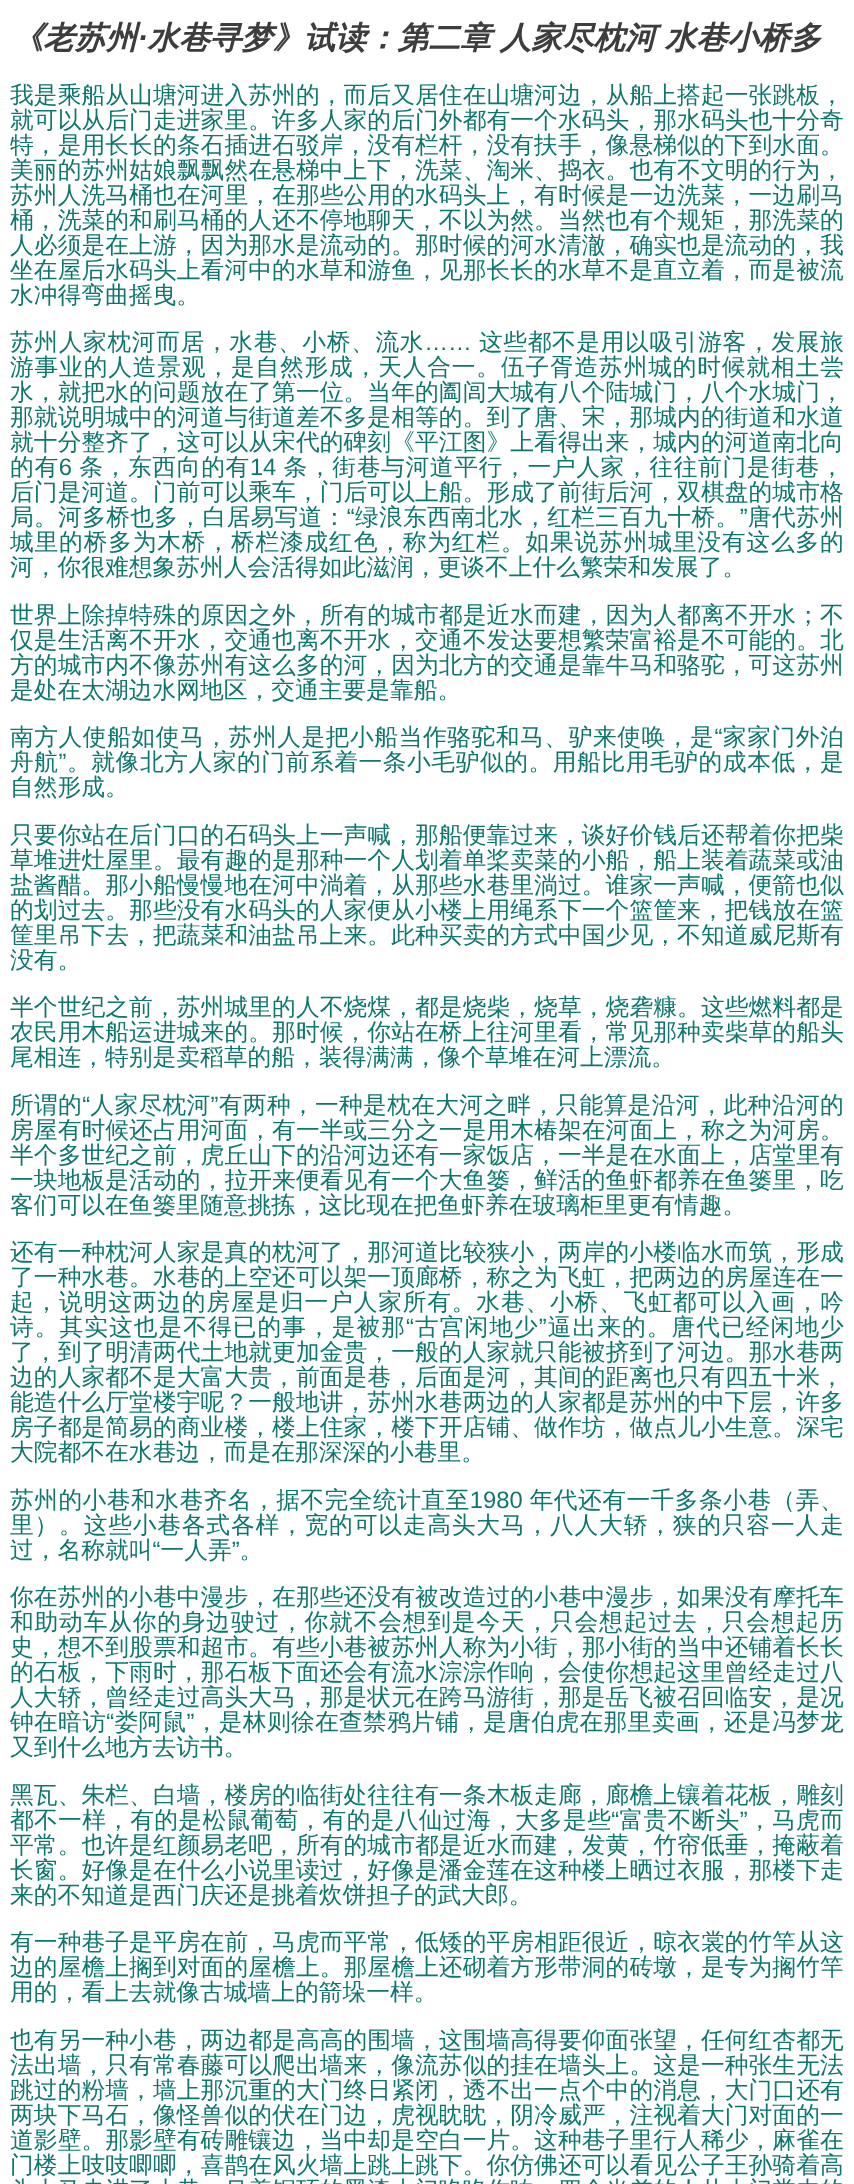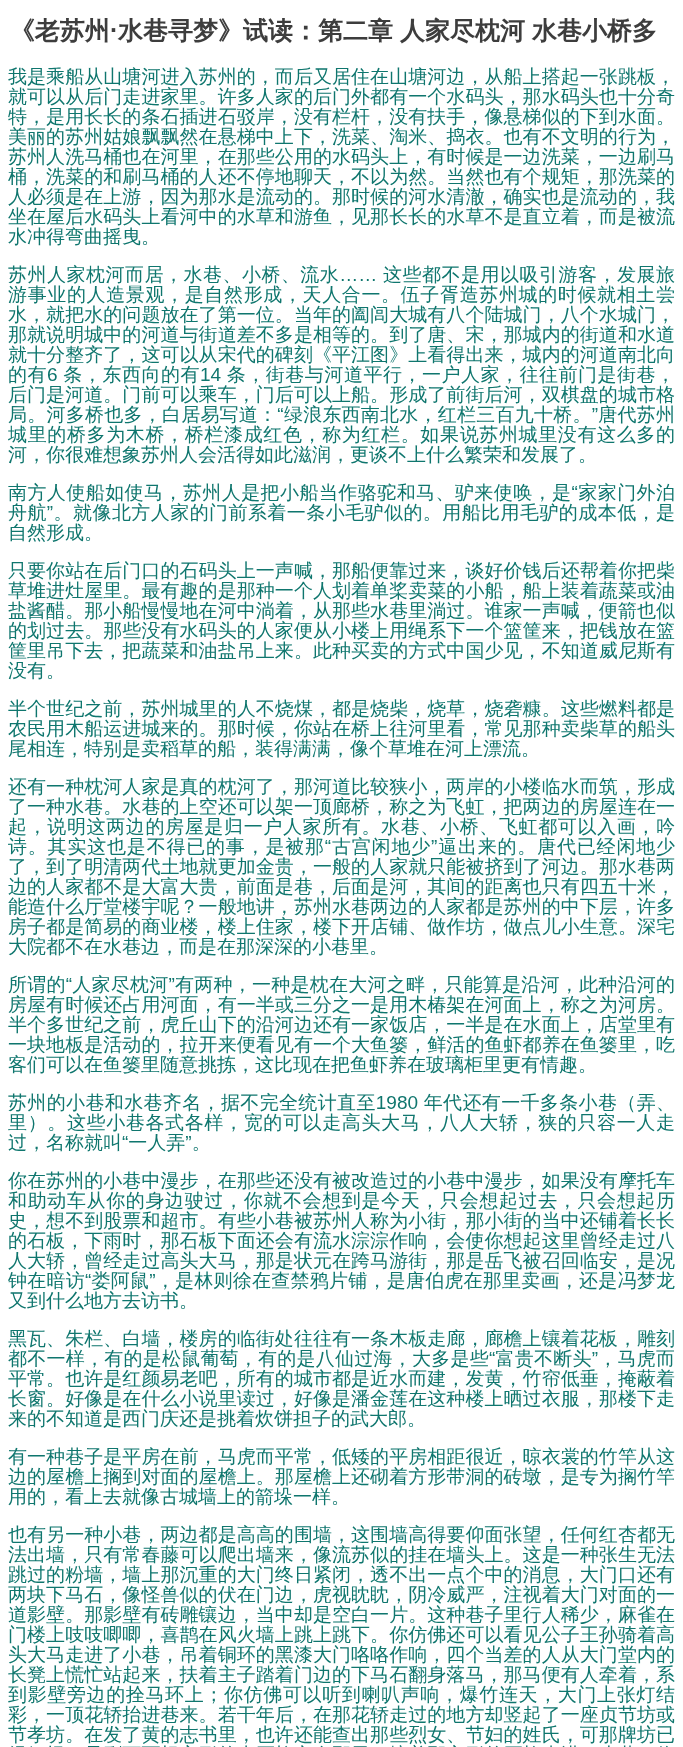--- a/index.html
+++ b/index.html
@@ -21,20 +21,21 @@
   }
   .article-title {
     font-size: 25px;
     font-weight: bold;
     color: #3d3d3d;
     line-height: 1.3;
     margin: 14px 0 8px 0;
     padding: 0 2px;
     white-space: nowrap;
     letter-spacing: 0px;
+    font-style: italic;
   }
   .article-body {
     font-size: 19px;
     line-height: 20px;
     color: #0f766e;
   }
   .article-body p {
     margin: 18px 0;
     text-align: justify;
     word-break: break-all;
@@ -44,24 +45,25 @@
   }
 </style>
 </head>
 <body>
 
 <div class="page">
   <h1 class="article-title">《老苏州·水巷寻梦》试读：第二章 人家尽枕河 水巷小桥多</h1>
   <div class="article-body" id="article-body">
       <p>我是乘船从山塘河进入苏州的，而后又居住在山塘河边，从船上搭起一张跳板，就可以从后门走进家里。许多人家的后门外都有一个水码头，那水码头也十分奇特，是用长长的条石插进石驳岸，没有栏杆，没有扶手，像悬梯似的下到水面。美丽的苏州姑娘飘飘然在悬梯中上下，洗菜、淘米、捣衣。也有不文明的行为，苏州人洗马桶也在河里，在那些公用的水码头上，有时候是一边洗菜，一边刷马桶，洗菜的和刷马桶的人还不停地聊天，不以为然。当然也有个规矩，那洗菜的人必须是在上游，因为那水是流动的。那时候的河水清澈，确实也是流动的，我坐在屋后水码头上看河中的水草和游鱼，见那长长的水草不是直立着，而是被流水冲得弯曲摇曳。</p>
       <p>苏州人家枕河而居，水巷、小桥、流水…… 这些都不是用以吸引游客，发展旅游事业的人造景观，是自然形成，天人合一。伍子胥造苏州城的时候就相土尝水，就把水的问题放在了第一位。当年的阖闾大城有八个陆城门，八个水城门，那就说明城中的河道与街道差不多是相等的。到了唐、宋，那城内的街道和水道就十分整齐了，这可以从宋代的碑刻《平江图》上看得出来，城内的河道南北向的有6 条，东西向的有14 条，街巷与河道平行，一户人家，往往前门是街巷，后门是河道。门前可以乘车，门后可以上船。形成了前街后河，双棋盘的城市格局。河多桥也多，白居易写道：“绿浪东西南北水，红栏三百九十桥。”唐代苏州城里的桥多为木桥，桥栏漆成红色，称为红栏。如果说苏州城里没有这么多的河，你很难想象苏州人会活得如此滋润，更谈不上什么繁荣和发展了。</p>
+      <p>世界上除掉特殊的原因之外，所有的城市都是近水而建，因为人都离不开水；不仅是生活离不开水，交通也离不开水，交通不发达要想繁荣富裕是不可能的。北方的城市内不像苏州有这么多的河，因为北方的交通是靠牛马和骆驼，可这苏州是处在太湖边水网地区，交通主要是靠船。</p>
       <p>南方人使船如使马，苏州人是把小船当作骆驼和马、驴来使唤，是“家家门外泊舟航”。就像北方人家的门前系着一条小毛驴似的。用船比用毛驴的成本低，是自然形成。</p>
       <p>只要你站在后门口的石码头上一声喊，那船便靠过来，谈好价钱后还帮着你把柴草堆进灶屋里。最有趣的是那种一个人划着单桨卖菜的小船，船上装着蔬菜或油盐酱醋。那小船慢慢地在河中淌着，从那些水巷里淌过。谁家一声喊，便箭也似的划过去。那些没有水码头的人家便从小楼上用绳系下一个篮筐来，把钱放在篮筐里吊下去，把蔬菜和油盐吊上来。此种买卖的方式中国少见，不知道威尼斯有没有。</p>
       <p>半个世纪之前，苏州城里的人不烧煤，都是烧柴，烧草，烧砻糠。这些燃料都是农民用木船运进城来的。那时候，你站在桥上往河里看，常见那种卖柴草的船头尾相连，特别是卖稻草的船，装得满满，像个草堆在河上漂流。</p>
+      <p>所谓的“人家尽枕河”有两种，一种是枕在大河之畔，只能算是沿河，此种沿河的房屋有时候还占用河面，有一半或三分之一是用木椿架在河面上，称之为河房。半个多世纪之前，虎丘山下的沿河边还有一家饭店，一半是在水面上，店堂里有一块地板是活动的，拉开来便看见有一个大鱼篓，鲜活的鱼虾都养在鱼篓里，吃客们可以在鱼篓里随意挑拣，这比现在把鱼虾养在玻璃柜里更有情趣。</p>
       <p>还有一种枕河人家是真的枕河了，那河道比较狭小，两岸的小楼临水而筑，形成了一种水巷。水巷的上空还可以架一顶廊桥，称之为飞虹，把两边的房屋连在一起，说明这两边的房屋是归一户人家所有。水巷、小桥、飞虹都可以入画，吟诗。其实这也是不得已的事，是被那“古宫闲地少”逼出来的。唐代已经闲地少了，到了明清两代土地就更加金贵，一般的人家就只能被挤到了河边。那水巷两边的人家都不是大富大贵，前面是巷，后面是河，其间的距离也只有四五十米，能造什么厅堂楼宇呢？一般地讲，苏州水巷两边的人家都是苏州的中下层，许多房子都是简易的商业楼，楼上住家，楼下开店铺、做作坊，做点儿小生意。深宅大院都不在水巷边，而是在那深深的小巷里。</p>
-      <p>所谓的“人家尽枕河”有两种，一种是枕在大河之畔，只能算是沿河，此种沿河的房屋有时候还占用河面，有一半或三分之一是用木椿架在河面上，称之为河房。半个多世纪之前，虎丘山下的沿河边还有一家饭店，一半是在水面上，店堂里有一块地板是活动的，拉开来便看见有一个大鱼篓，鲜活的鱼虾都养在鱼篓里，吃客们可以在鱼篓里随意挑拣，这比现在把鱼虾养在玻璃柜里更有情趣。</p>
       <p>苏州的小巷和水巷齐名，据不完全统计直至1980 年代还有一千多条小巷（弄、里）。这些小巷各式各样，宽的可以走高头大马，八人大轿，狭的只容一人走过，名称就叫“一人弄”。</p>
       <p>你在苏州的小巷中漫步，在那些还没有被改造过的小巷中漫步，如果没有摩托车和助动车从你的身边驶过，你就不会想到是今天，只会想起过去，只会想起历史，想不到股票和超市。有些小巷被苏州人称为小街，那小街的当中还铺着长长的石板，下雨时，那石板下面还会有流水淙淙作响，会使你想起这里曾经走过八人大轿，曾经走过高头大马，那是状元在跨马游街，那是岳飞被召回临安，是况钟在暗访“娄阿鼠”，是林则徐在查禁鸦片铺，是唐伯虎在那里卖画，还是冯梦龙又到什么地方去访书。</p>
       <p>黑瓦、朱栏、白墙，楼房的临街处往往有一条木板走廊，廊檐上镶着花板，雕刻都不一样，有的是松鼠葡萄，有的是八仙过海，大多是些“富贵不断头”，马虎而平常。也许是红颜易老吧，所有的城市都是近水而建，发黄，竹帘低垂，掩蔽着长窗。好像是在什么小说里读过，好像是潘金莲在这种楼上晒过衣服，那楼下走来的不知道是西门庆还是挑着炊饼担子的武大郎。</p>
       <p>有一种巷子是平房在前，马虎而平常，低矮的平房相距很近，晾衣裳的竹竿从这边的屋檐上搁到对面的屋檐上。那屋檐上还砌着方形带洞的砖墩，是专为搁竹竿用的，看上去就像古城墙上的箭垛一样。</p>
       <p>也有另一种小巷，两边都是高高的围墙，这围墙高得要仰面张望，任何红杏都无法出墙，只有常春藤可以爬出墙来，像流苏似的挂在墙头上。这是一种张生无法跳过的粉墙，墙上那沉重的大门终日紧闭，透不出一点个中的消息，大门口还有两块下马石，像怪兽似的伏在门边，虎视眈眈，阴冷威严，注视着大门对面的一道影壁。那影壁有砖雕镶边，当中却是空白一片。这种巷子里行人稀少，麻雀在门楼上吱吱唧唧，喜鹊在风火墙上跳上跳下。你仿佛还可以看见公子王孙骑着高头大马走进了小巷，吊着铜环的黑漆大门咯咯作响，四个当差的人从大门堂内的长凳上慌忙站起来，扶着主子踏着门边的下马石翻身落马，那马便有人牵着，系到影壁旁边的拴马环上；你仿佛可以听到喇叭声响，爆竹连天，大门上张灯结彩，一顶花轿抬进巷来。若干年后，在那花轿走过的地方却竖起了一座贞节坊或节孝坊。在发了黄的志书里，也许还能查出那些烈女、节妇的姓氏，可那牌坊已经倾圮，只剩下两根方形的大石柱立在那里。擦着那方形的石柱走进了小巷，停在一座石库门前。这里的大门上钉着竹片，终日不闭，有一个老裁缝兼作守门人，在大门堂里营业，守门工资便抵作了房租费。也有的不是裁缝，是一个老妇人，她戴着眼镜伏在绷架上，绣些龙凤彩蝶。这是那种失去了青春的绣女，一生都在为他人做嫁衣裳，老眼虽然昏花，戴上眼镜仍然能把如丝的彩线劈成八瓣。这种大门堂里通常都有六扇屏门，有的是乳白色的，有的在深蓝色上飞起金片，金片都已发黑了，成了许多不规则的斑点。六扇屏门只有靠边的一扇开着，使你对内中的情景无法一目了然。你侧着身子走进去，不是豁然开朗，而是进入了一个黑黝黝的天地，一条狭长的巷弄深不见底。巷弄的两边虽然有许多洞门和小门，但却门门紧闭，那微弱的光线是从间隔得很远的漏窗中透出来的。踮起脚来从漏窗中窥视，左面是一道道的厅堂，阴森森的；右面是一个个院落，湖石修竹，朱栏小楼，绿荫遍地。这是那种钟鸣鼎食之家，妻妾儿女各有天地，还有个花园自成体系。</p>
     </div>
 </div>
 
 </body></html>

